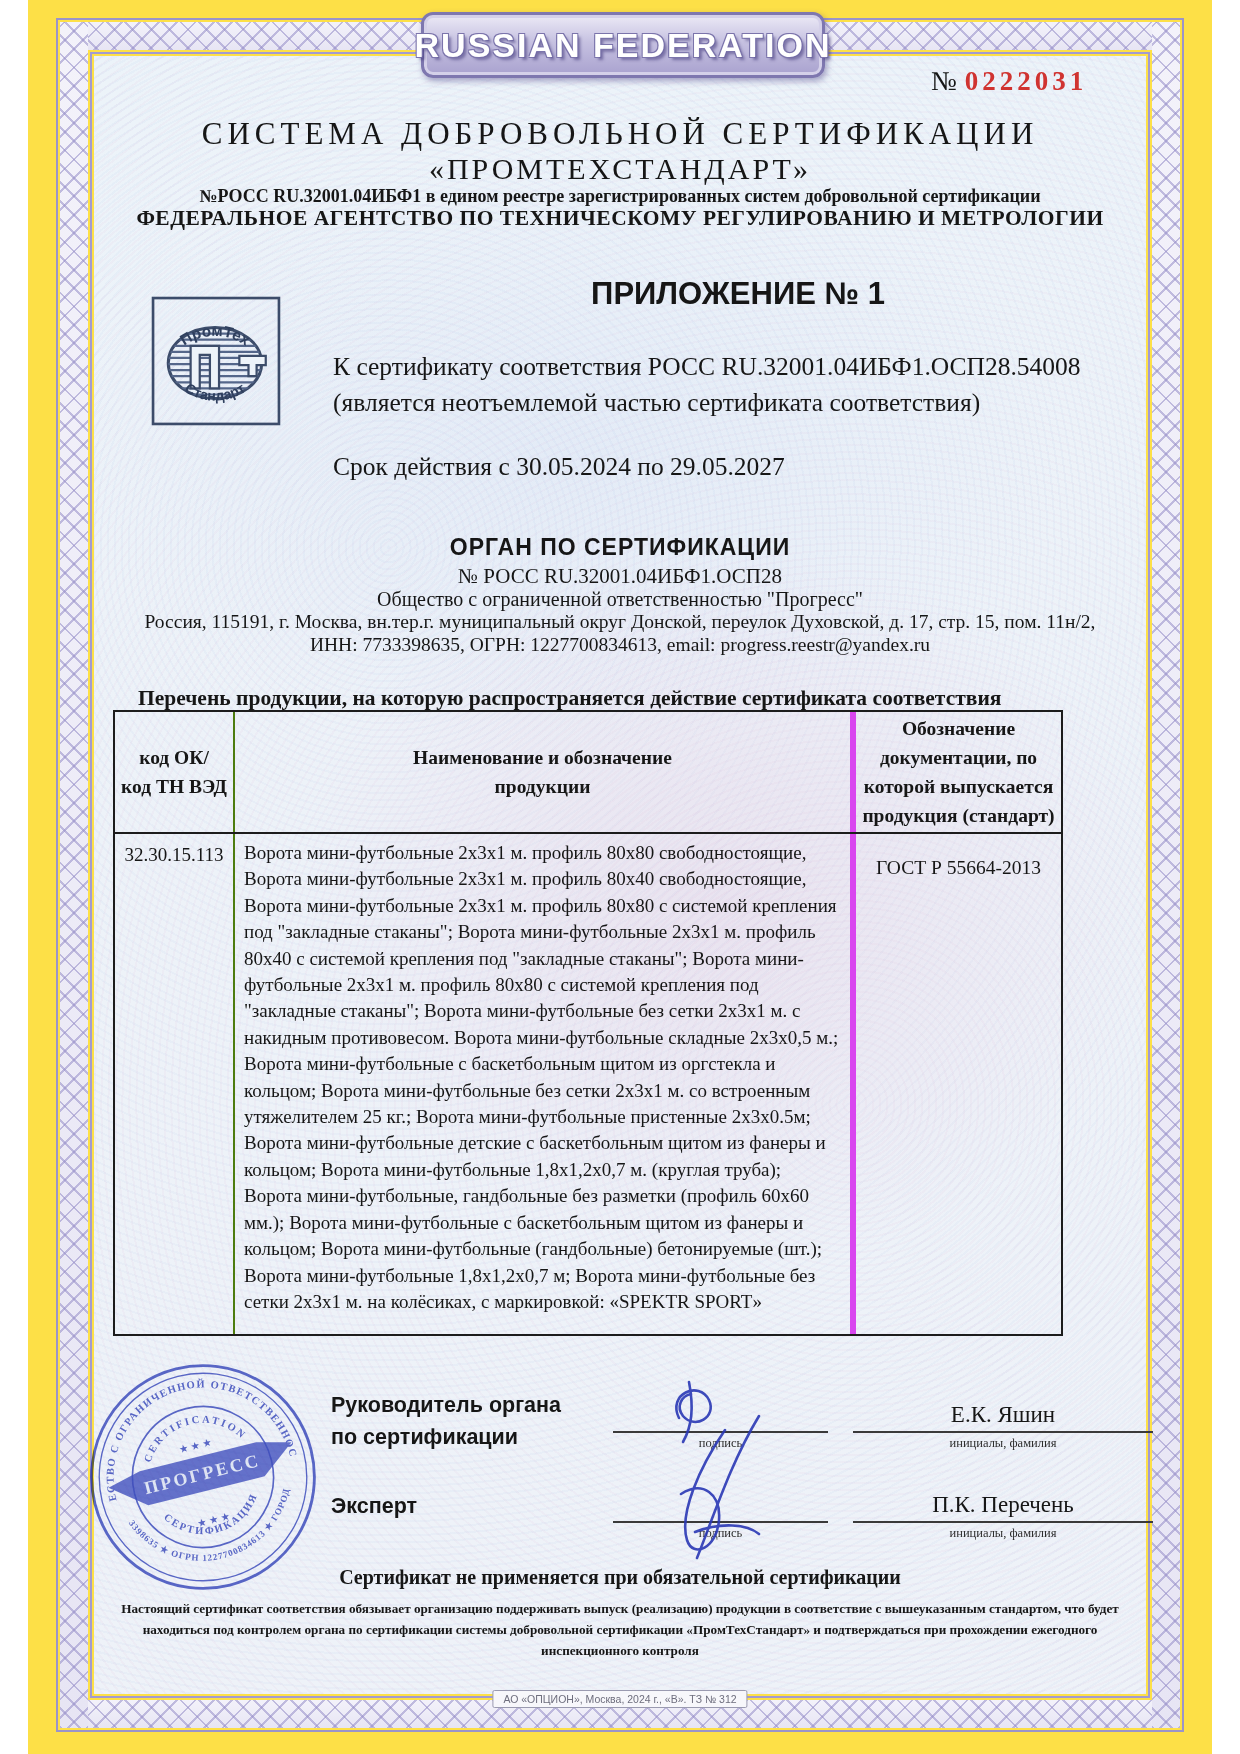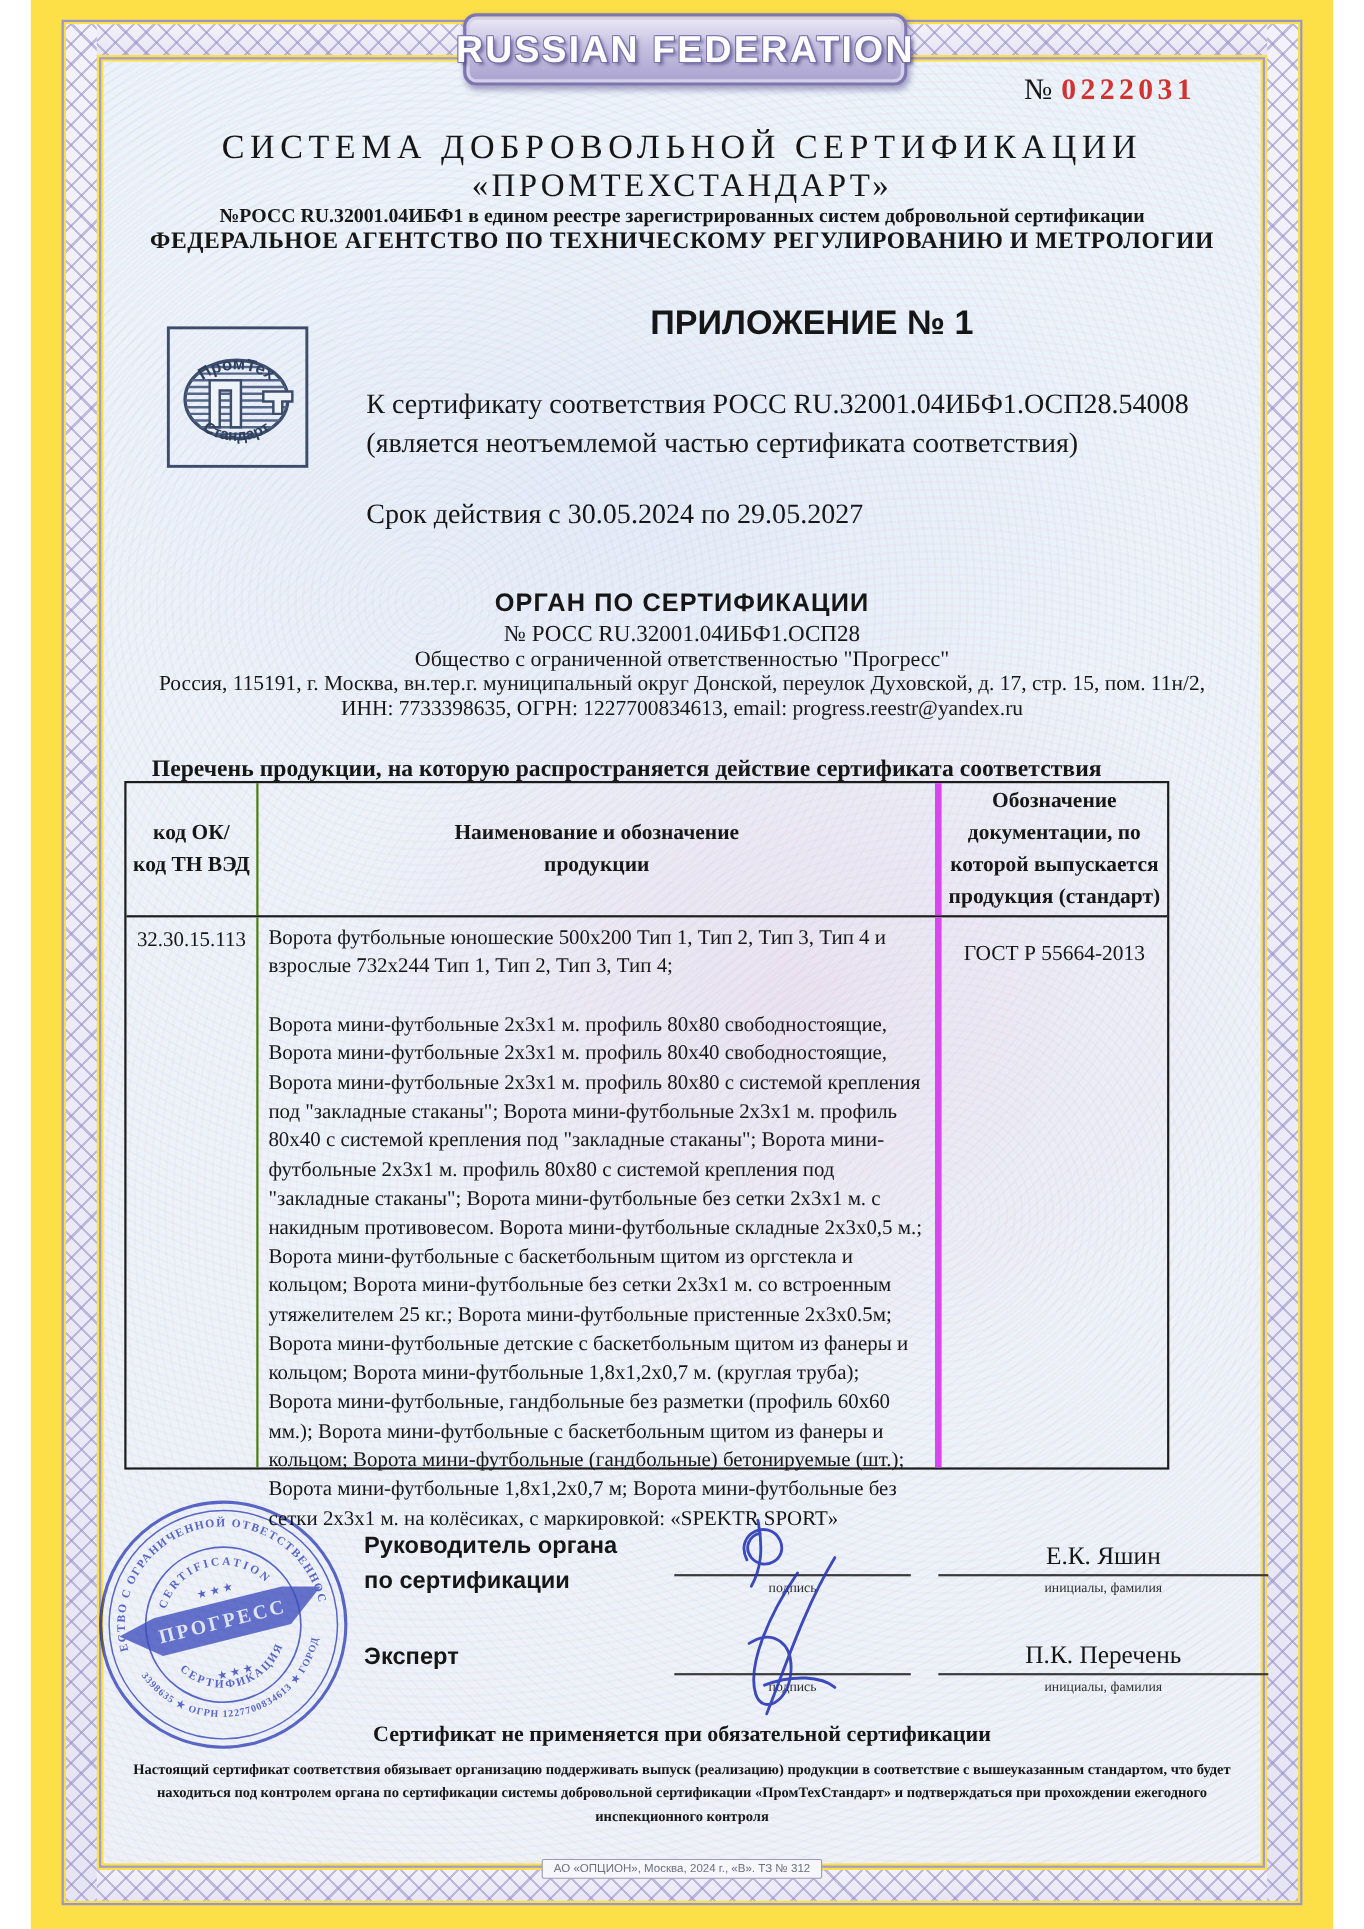--- a/index.html
+++ b/index.html
@@ -174,21 +174,20 @@
       <div class="cell c2 hcell preline">Наименование и обозначение
 продукции</div>
       <div class="cell c3 hcell preline">Обозначение
 документации, по
 которой выпускается
 продукция (стандарт)</div>
     </div>
     <div class="trow brow">
       <div class="cell c1 bcell bc1">32.30.15.113</div>
       <div class="cell c2 bcell bc2">
-        <p>Ворота футбольные юношеские 500х200 Тип 1, Тип 2, Тип 3, Тип 4 и взрослые 732х244 Тип 1, Тип 2, Тип 3, Тип 4;</p>
         <p>Ворота мини-футбольные 2х3х1 м. профиль 80х80 свободностоящие, Ворота мини-футбольные 2х3х1 м. профиль 80х40 свободностоящие, Ворота мини-футбольные 2х3х1 м. профиль 80х80 с системой крепления под "закладные стаканы";  Ворота мини-футбольные 2х3х1 м. профиль 80х40 с системой крепления под "закладные стаканы"; Ворота мини-футбольные 2х3х1 м. профиль 80х80 с системой крепления под "закладные стаканы"; Ворота мини-футбольные без сетки 2х3х1 м. с накидным противовесом. Ворота мини-футбольные складные 2х3х0,5 м.; Ворота мини-футбольные с баскетбольным щитом из оргстекла и кольцом; Ворота мини-футбольные без сетки 2х3х1 м. со встроенным утяжелителем 25 кг.; Ворота мини-футбольные пристенные 2х3х0.5м; Ворота мини-футбольные детские с баскетбольным щитом из фанеры и кольцом; Ворота мини-футбольные 1,8х1,2х0,7 м. (круглая труба); Ворота мини-футбольные, гандбольные без разметки (профиль 60х60 мм.); Ворота мини-футбольные с баскетбольным щитом из фанеры и кольцом; Ворота мини-футбольные (гандбольные) бетонируемые (шт.); Ворота мини-футбольные 1,8х1,2х0,7 м; Ворота мини-футбольные без сетки 2х3х1 м. на колёсиках, с маркировкой: «SPEKTR SPORT»</p>
       </div>
       <div class="cell c3 bcell bc3">ГОСТ Р 55664-2013</div>
     </div>
   </div>
 
   <svg class="stamp" viewBox="0 0 250 250">
     <g transform="rotate(-14 125 125)">
       <g stroke="#4353c3" fill="none" opacity="0.85">
         <circle cx="125" cy="125" r="117" stroke-width="3"></circle>

